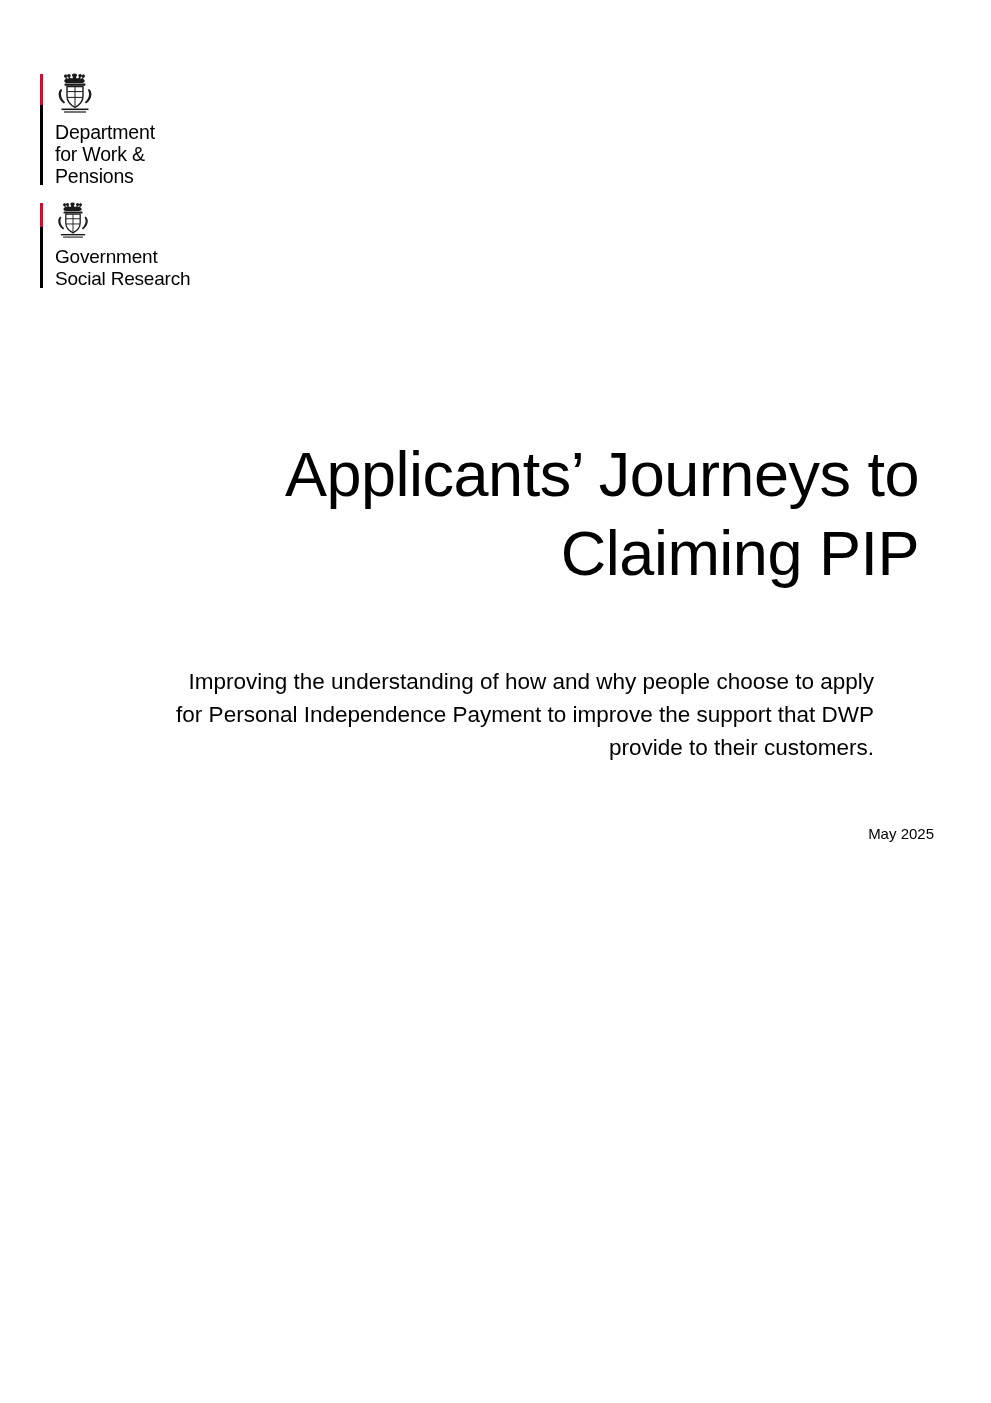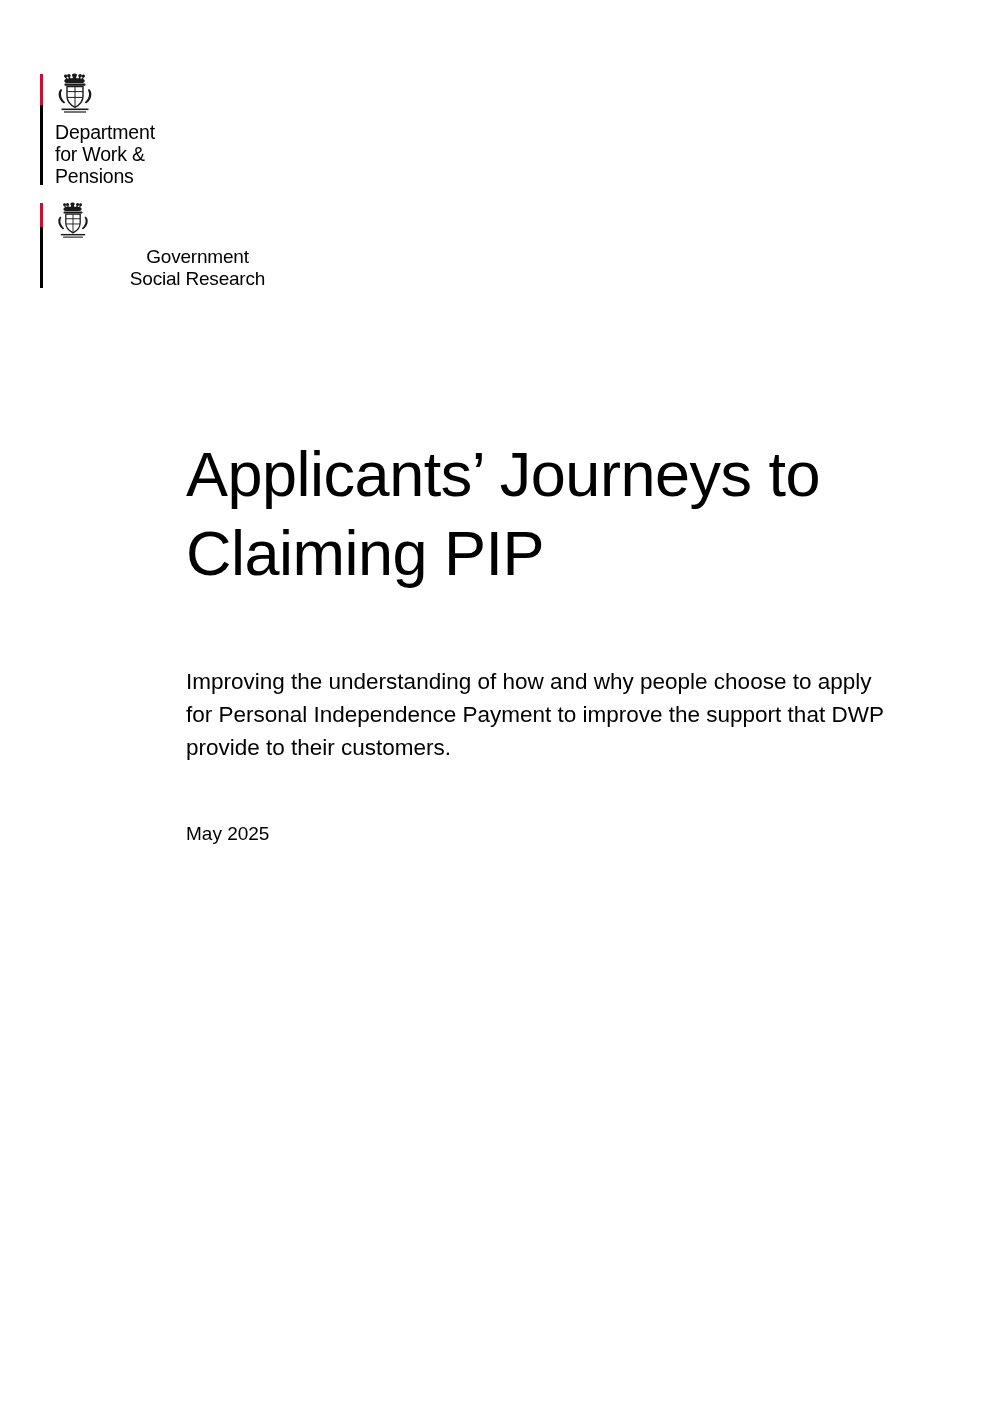--- a/index.html
+++ b/index.html
@@ -60,28 +60,29 @@
   .logo-text {
     font-family: "Liberation Sans", sans-serif;
     font-size: 19.5px;
     line-height: 22px;
     letter-spacing: -0.2px;
     color: #000000;
     white-space: pre-line;
   }
 
   .logo-dwp { margin-bottom: 14px; }
-  .logo-gsr .logo-text { font-size: 19px; line-height: 22px; text-align: center; }
+  .logo-gsr .logo-text { font-size: 19px; line-height: 22px; }
 
   
   .content {
     position: absolute;
-    left: 186px;
+    left: 174px;
     top: 435px;
     width: 760px;
+    text-align: right;
   }
 
   .doc-title {
     font-family: "Liberation Sans", sans-serif;
     font-size: 63px;
     line-height: 79px;
     font-weight: normal;
     letter-spacing: -0.5px;
     margin: 0;
     color: #000000;
@@ -94,21 +95,21 @@
     line-height: 33px;
     font-weight: normal;
     margin: 0;
     padding-top: 72px;
     max-width: 700px;
     color: #000000;
   }
 
   .doc-date {
     font-family: "Liberation Sans", sans-serif;
-    font-size: 19px;
+    font-size: 15px;
     line-height: 30px;
     margin: 0;
     padding-top: 55px;
     color: #000000;
   }
 </style>
 </head>
 <body>
 
 <div class="page">

